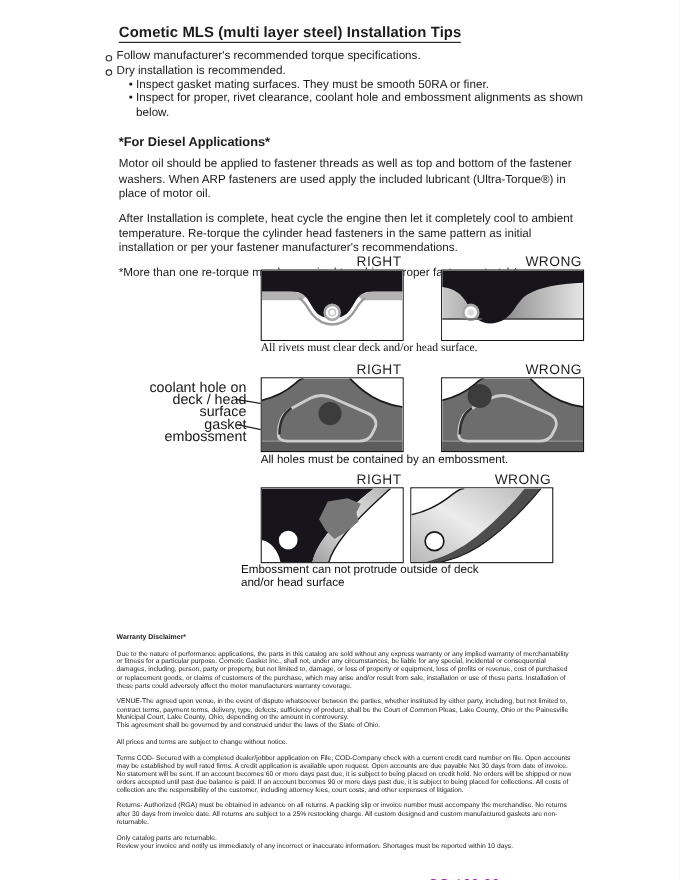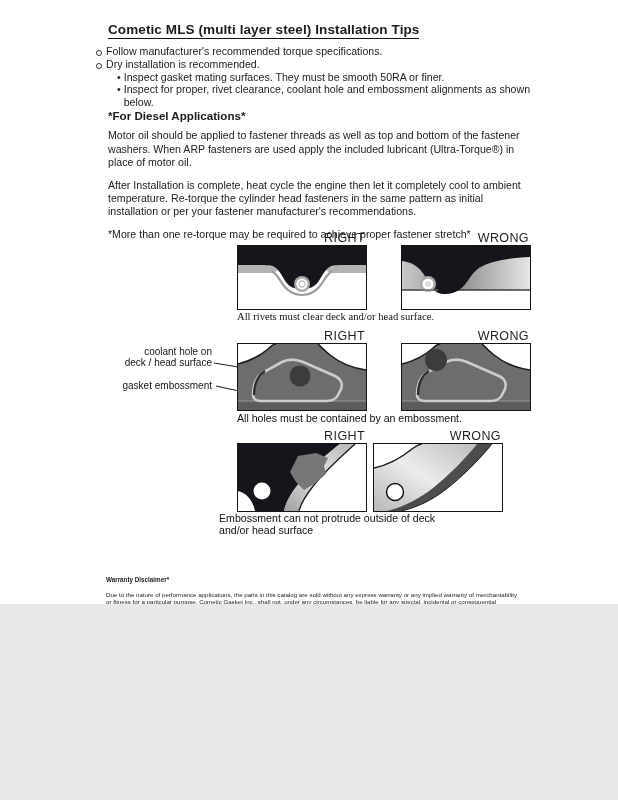--- a/index.html
+++ b/index.html
@@ -1,40 +1,40 @@
 <!DOCTYPE html>
 <html><head>
 <meta charset="utf-8">
 <style>
   html,body { margin:0; padding:0; background:#e8e8e8; }
   .page {
-    position:relative; width:618px; height:604px; background:#ffffff;
+    position:relative; width:618px; height:800px; background:#ffffff;
     font-family:"Liberation Sans","DejaVu Sans",sans-serif; color:#1b1b1b;
     overflow:hidden; margin:0 auto;
   }
   .title {
     position:absolute; left:108px; top:22px; font-size:13.5px; font-weight:bold;
     border-bottom:1.6px solid #141414; padding-bottom:1px; letter-spacing:0.1px;
   }
   .bullets { position:absolute; left:96px; top:45px; width:436px; font-size:10.6px; line-height:12.8px; }
   .b-row { display:flex; align-items:center; }
   .ring { flex:0 0 auto; width:4px; height:4px; border:1px solid #333; border-radius:50%; margin:3.5px 4px 0 0; }
   .sub-row { display:flex; align-items:flex-start; margin-left:21px; }
   .dot { flex:0 0 auto; margin-right:3px; font-size:10.6px; }
 
-  .diesel { position:absolute; left:108px; top:109px; width:418px; font-size:10.6px; line-height:13.4px; }
+  .diesel { position:absolute; left:108px; top:123px; width:418px; font-size:10.6px; line-height:13.4px; }
   .diesel-h { font-size:11.6px; font-weight:bold; margin-bottom:7px; }
   .diesel p { margin:0 0 9px 0; }
 
   .dg-header { position:absolute; width:128px; text-align:right; font-size:12.5px; letter-spacing:0.4px; color:#1f1f1f; }
   .panel { position:absolute; width:128px; border:1.5px solid #141414; background:#fff; }
   .panel svg { display:block; }
   .caption { position:absolute; font-size:10.6px; color:#101010; line-height:11.5px; }
 
-  .dg-label { position:absolute; left:104px; width:108px; text-align:right; font-size:10px; line-height:11px; color:#161616; }
+  .dg-label { position:absolute; left:116px; width:108px; text-align:right; font-size:13px; line-height:11px; color:#161616; }
   .leader { position:absolute; left:110px; top:336px; pointer-events:none; }
 
   .disclaimer { position:absolute; left:106px; top:576px; width:414px; font-size:6.15px; line-height:7.35px; color:#222; }
   .disclaimer .dh { font-weight:bold; font-size:6.3px; margin-bottom:7.2px; }
   .disclaimer p { margin:0 0 7.2px 0; }
   .disclaimer p.tight { margin:0; }
 
   .page-num { position:absolute; left:389px; top:796px; font-size:13px; color:#a21caf; letter-spacing:0.2px; }
 </style>
 </head>

